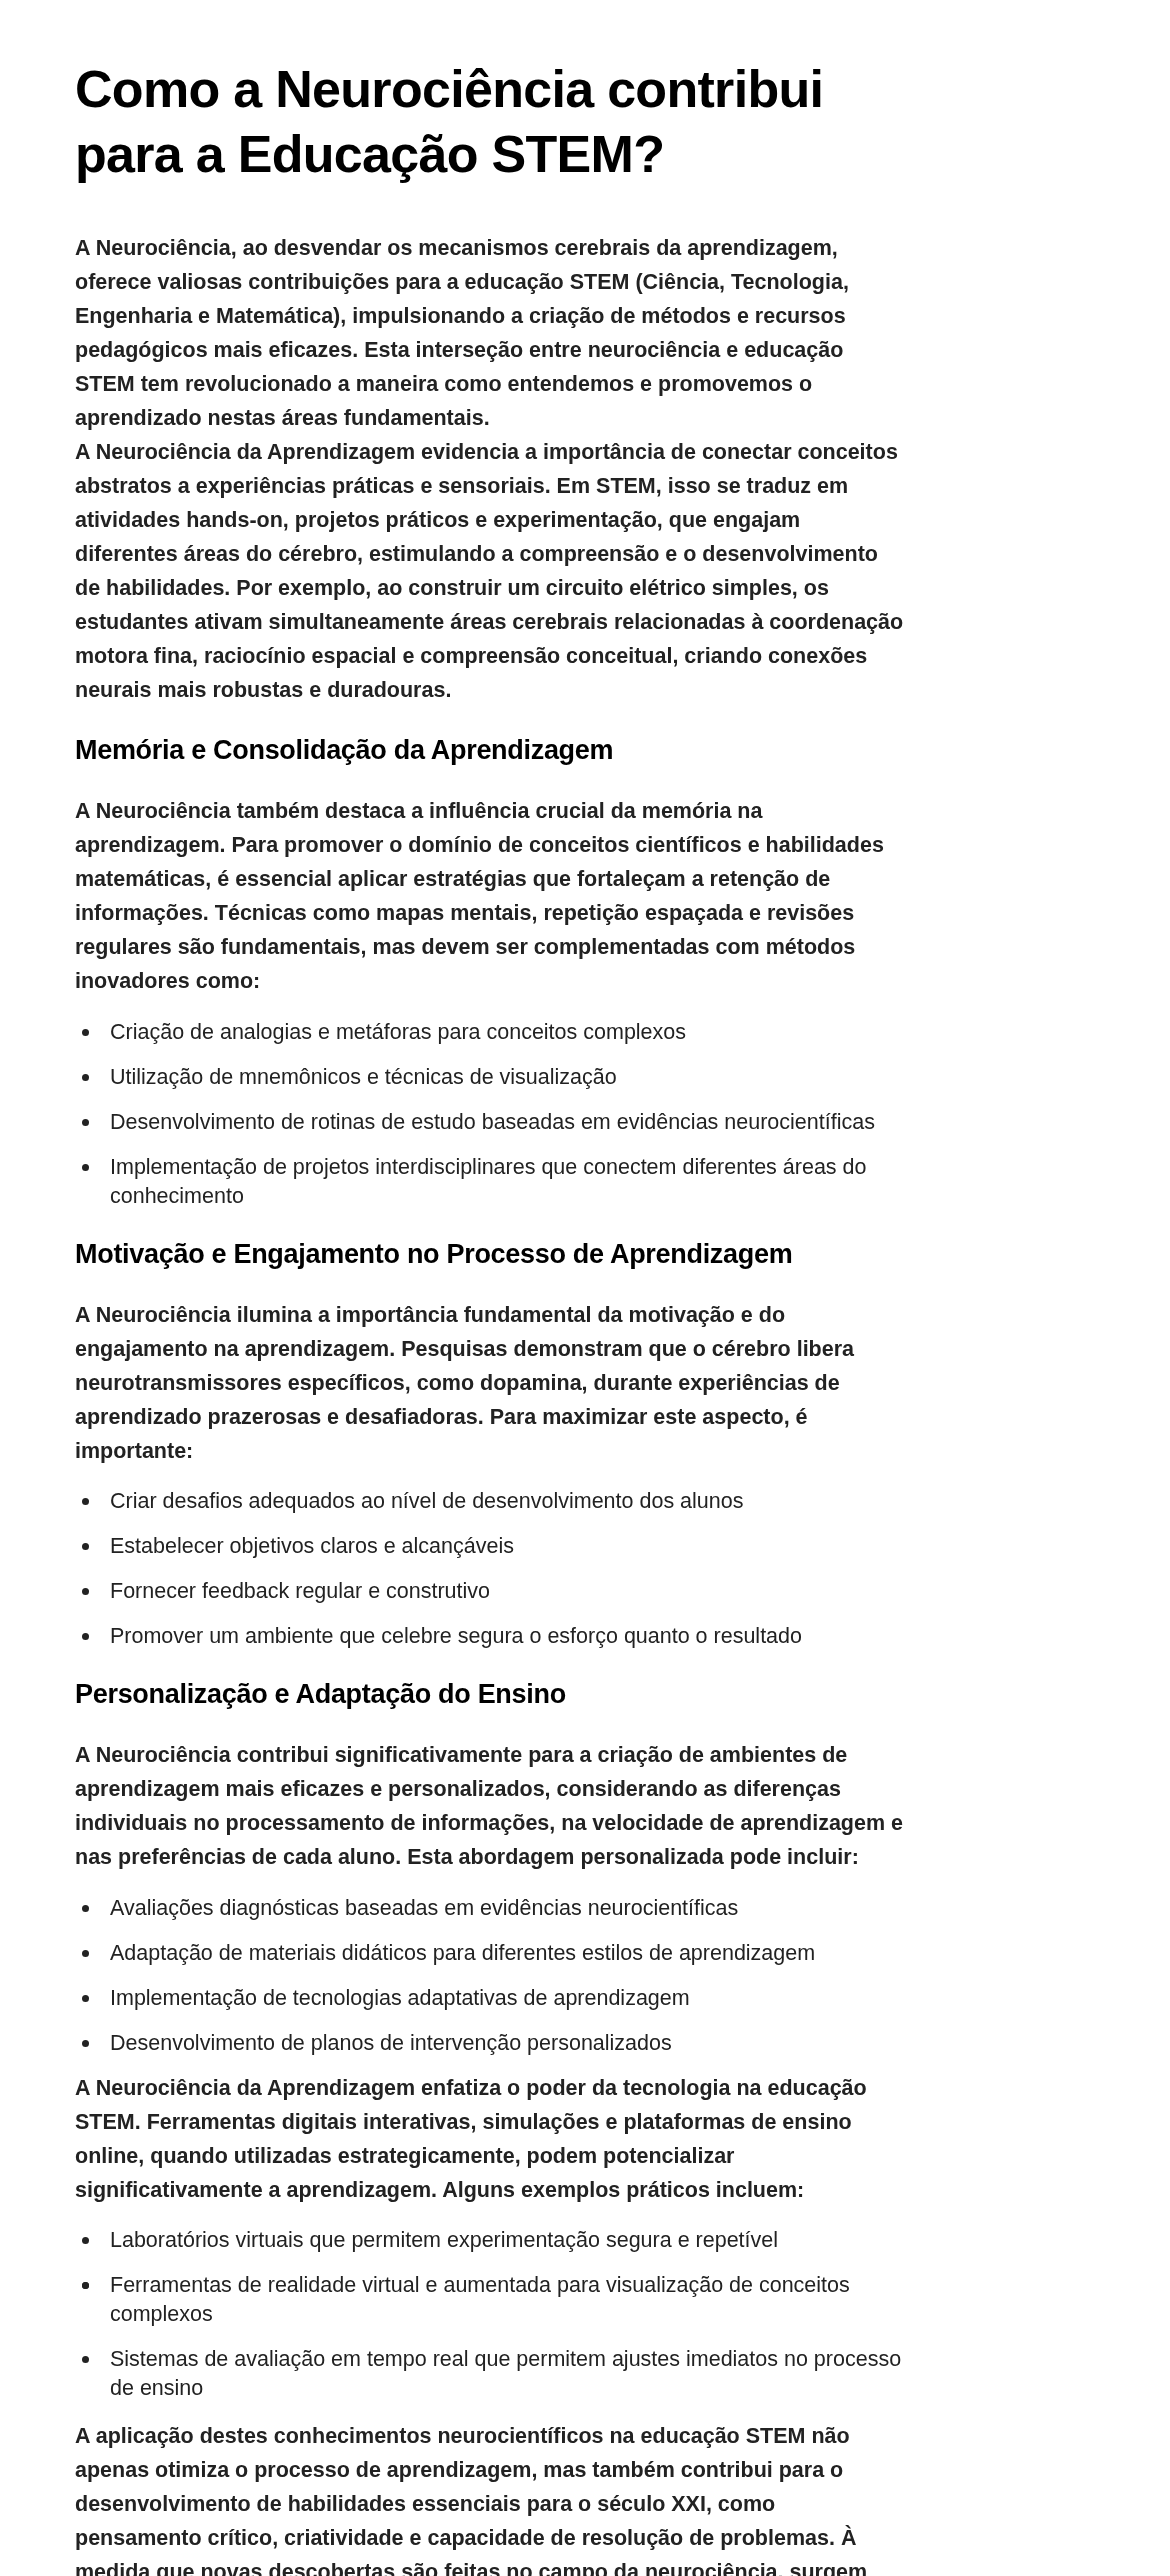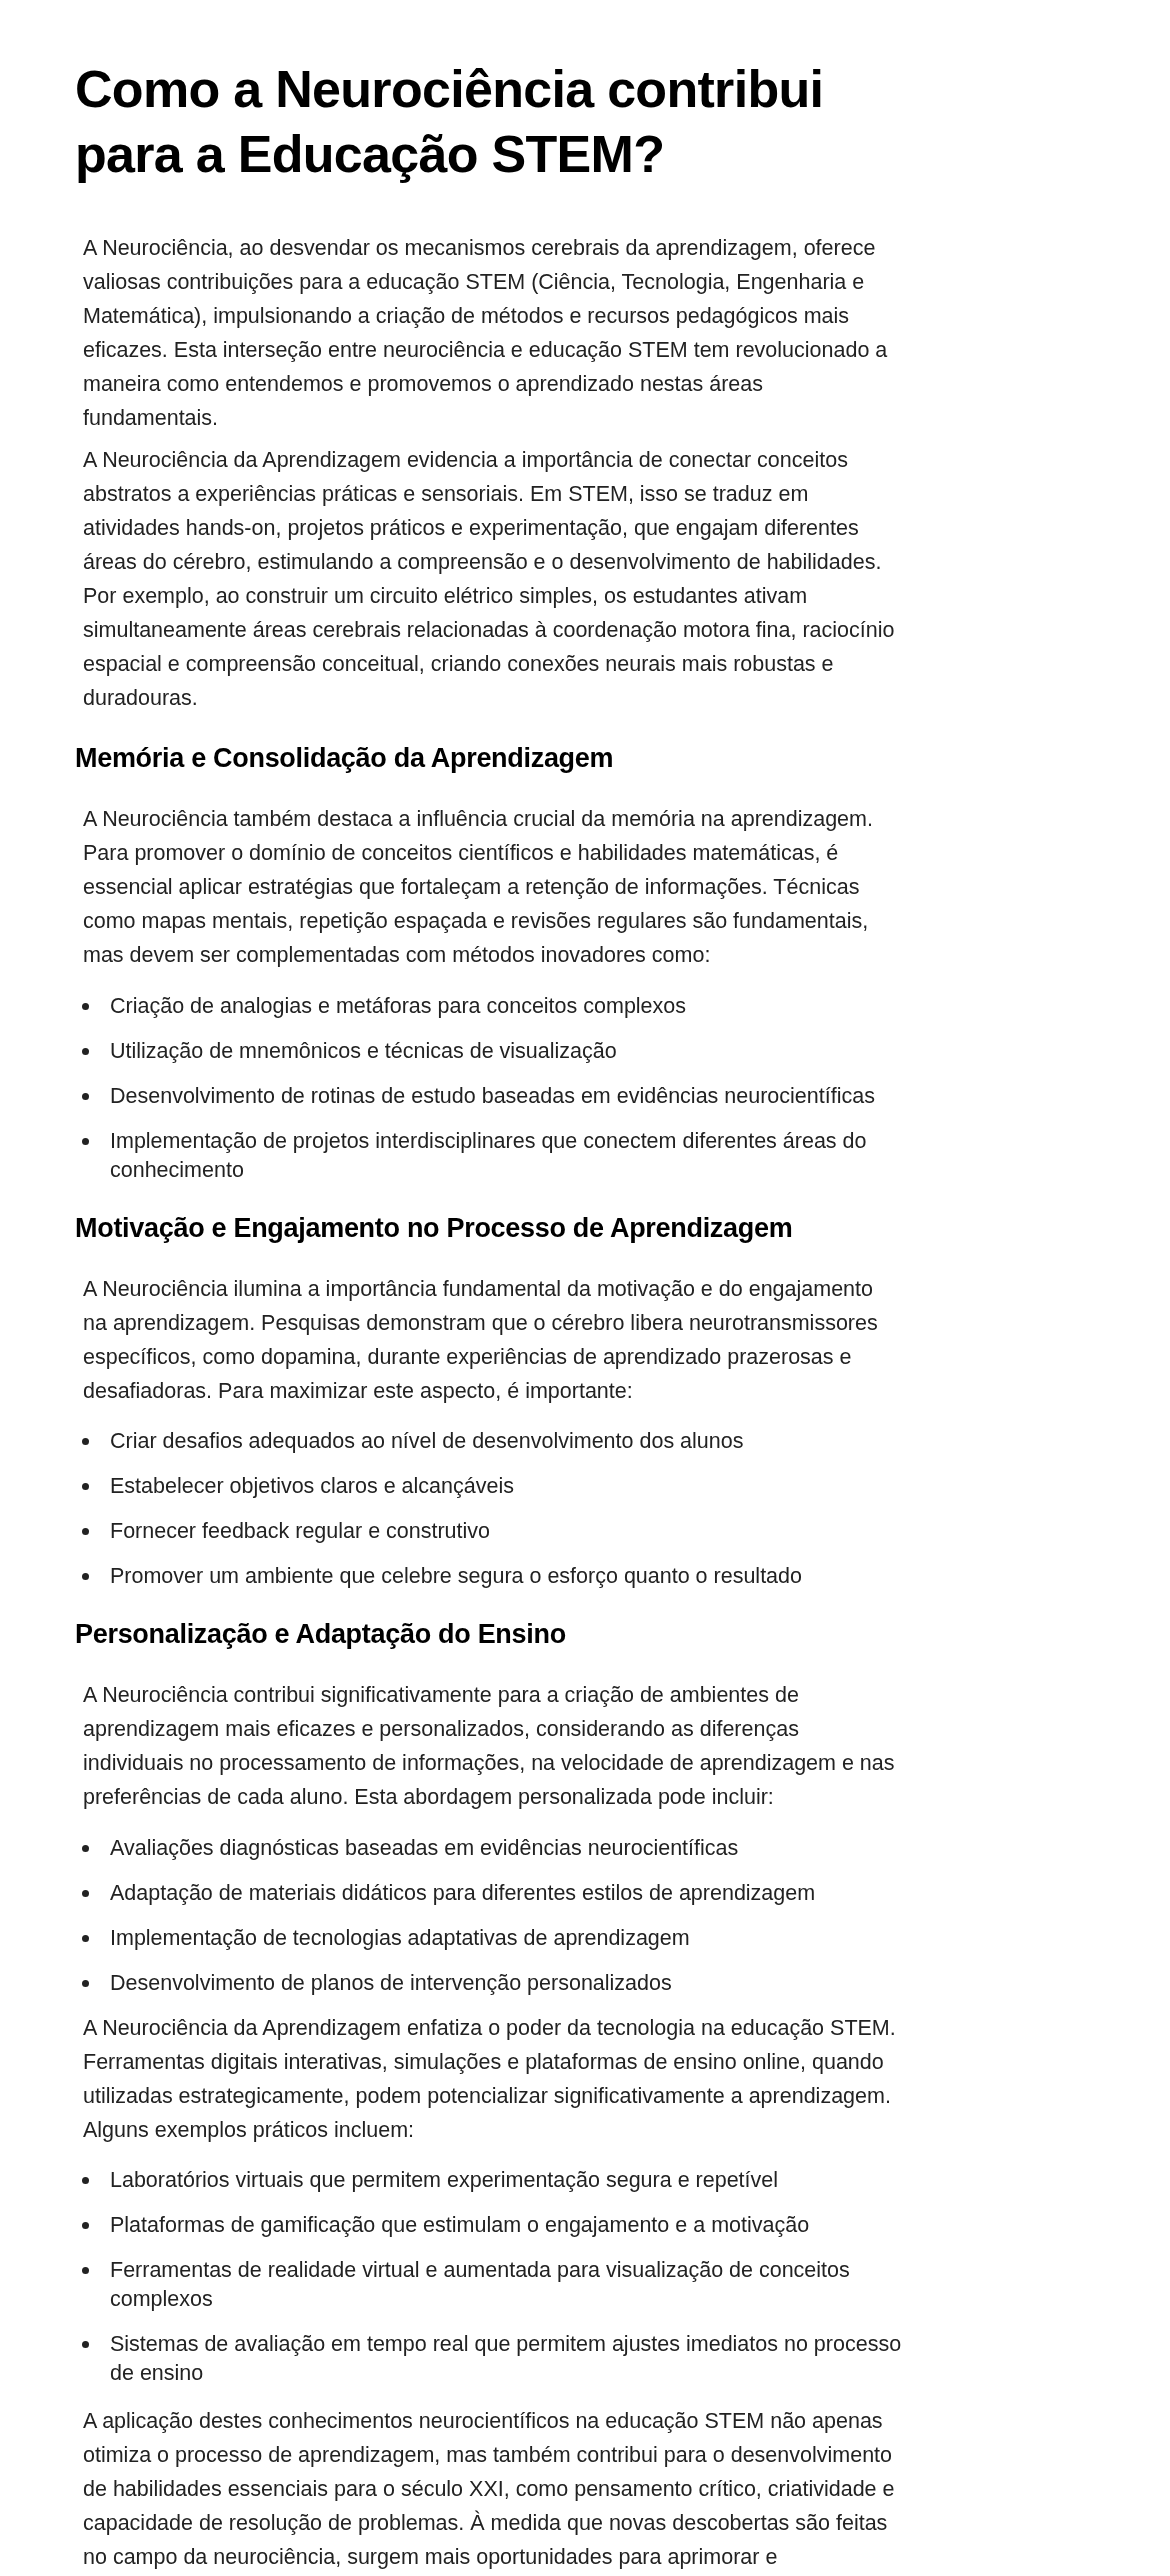--- a/index.html
+++ b/index.html
@@ -26,22 +26,23 @@
     font-size: 27px;
     line-height: 35px;
     font-weight: 700;
     color: #000000;
     margin: 26px 0 26px 0;
     letter-spacing: -0.3px;
   }
   p {
     font-size: 21.5px;
     line-height: 34px;
-    margin: 8px;
+    margin: 0;
     color: #222222;
+    font-weight: bold;
   }
   ul {
     list-style: none;
     margin: 19.5px 0 0 0;
     padding: 0;
   }
   li {
     position: relative;
     font-size: 21.5px;
     line-height: 29px;
@@ -101,21 +102,21 @@
       <li><span class="bullet"></span><span>Adaptação de materiais didáticos para diferentes estilos de aprendizagem</span></li>
       <li><span class="bullet"></span><span>Implementação de tecnologias adaptativas de aprendizagem</span></li>
       <li><span class="bullet"></span><span>Desenvolvimento de planos de intervenção personalizados</span></li>
     </ul>
   </section>
 
   <section>
     <p>A Neurociência da Aprendizagem enfatiza o poder da tecnologia na educação STEM. Ferramentas digitais interativas, simulações e plataformas de ensino online, quando utilizadas estrategicamente, podem potencializar significativamente a aprendizagem. Alguns exemplos práticos incluem:</p>
     <ul>
       <li><span class="bullet"></span><span>Laboratórios virtuais que permitem experimentação segura e repetível</span></li>
-      <li><span class="bullet"></span><span>Plataformas de gamificação que estimulam o engajamento e a motivação</span></li>
+      <li><span class="bullet"></span></li>
       <li><span class="bullet"></span><span>Ferramentas de realidade virtual e aumentada para visualização de conceitos complexos</span></li>
       <li><span class="bullet"></span><span>Sistemas de avaliação em tempo real que permitem ajustes imediatos no processo de ensino</span></li>
     </ul>
   </section>
 
   <p class="closing">A aplicação destes conhecimentos neurocientíficos na educação STEM não apenas otimiza o processo de aprendizagem, mas também contribui para o desenvolvimento de habilidades essenciais para o século XXI, como pensamento crítico, criatividade e capacidade de resolução de problemas. À medida que novas descobertas são feitas no campo da neurociência, surgem mais oportunidades para aprimorar e revolucionar o ensino de STEM, preparando melhor os estudantes para os desafios futuros.</p>
 </div>
 
 
 </body></html>

